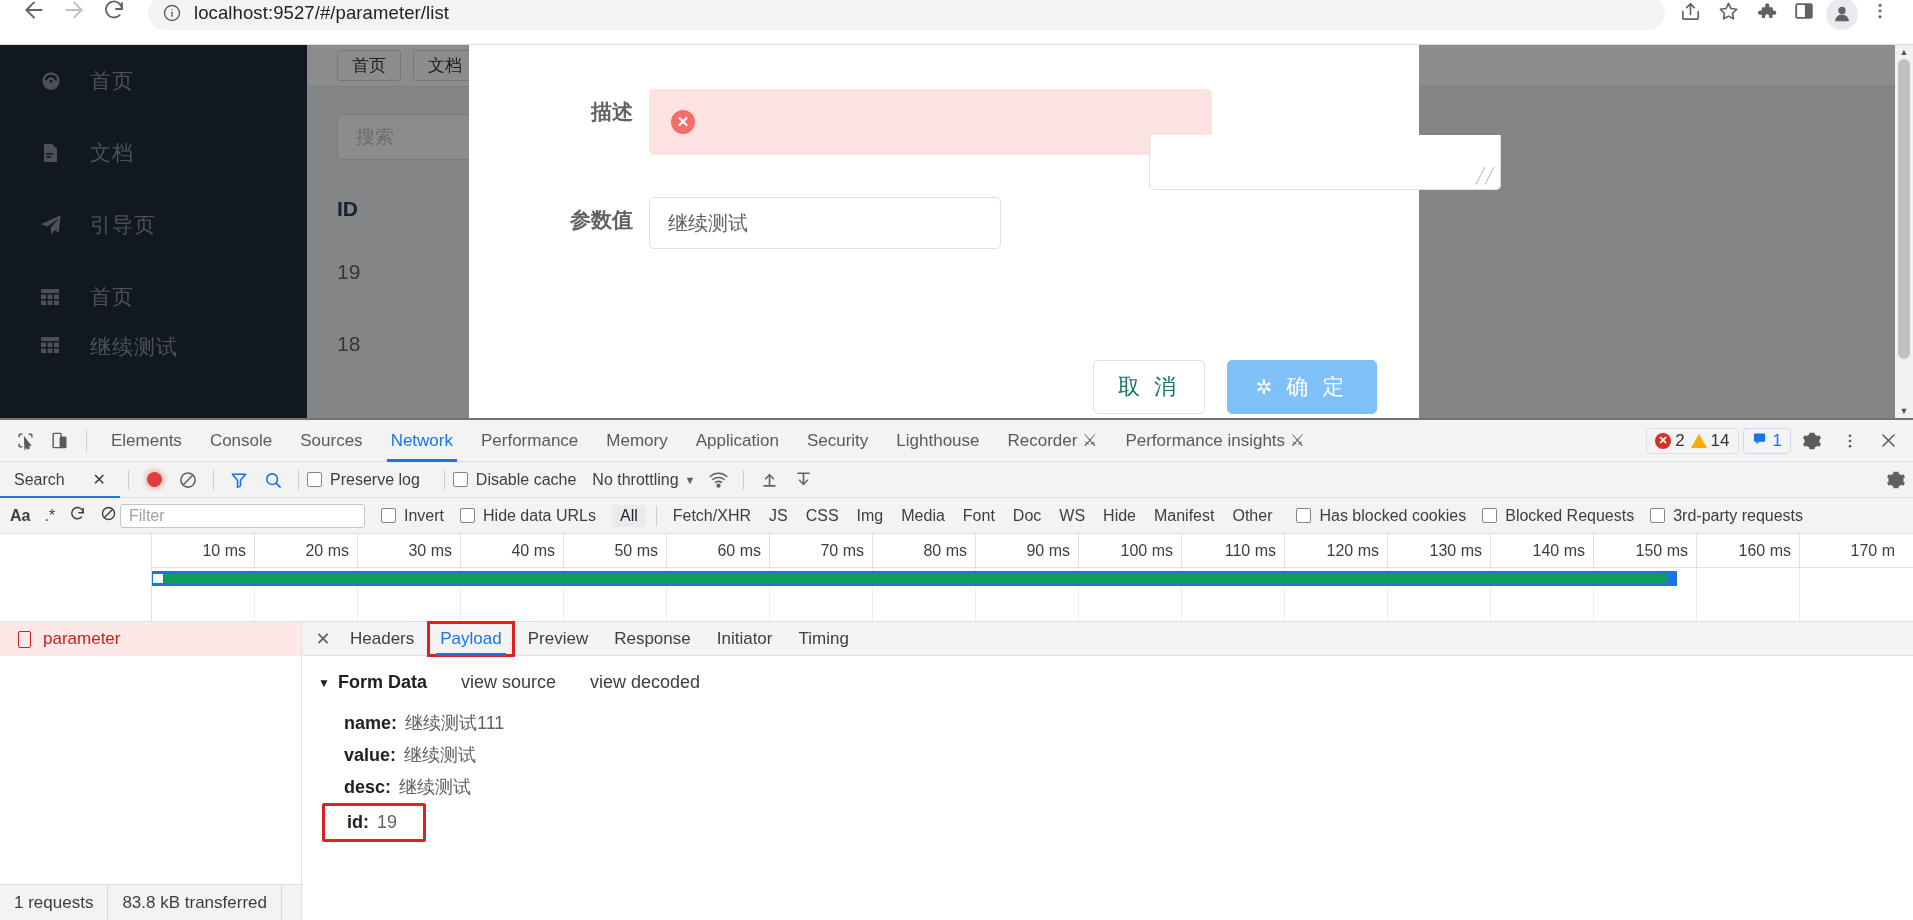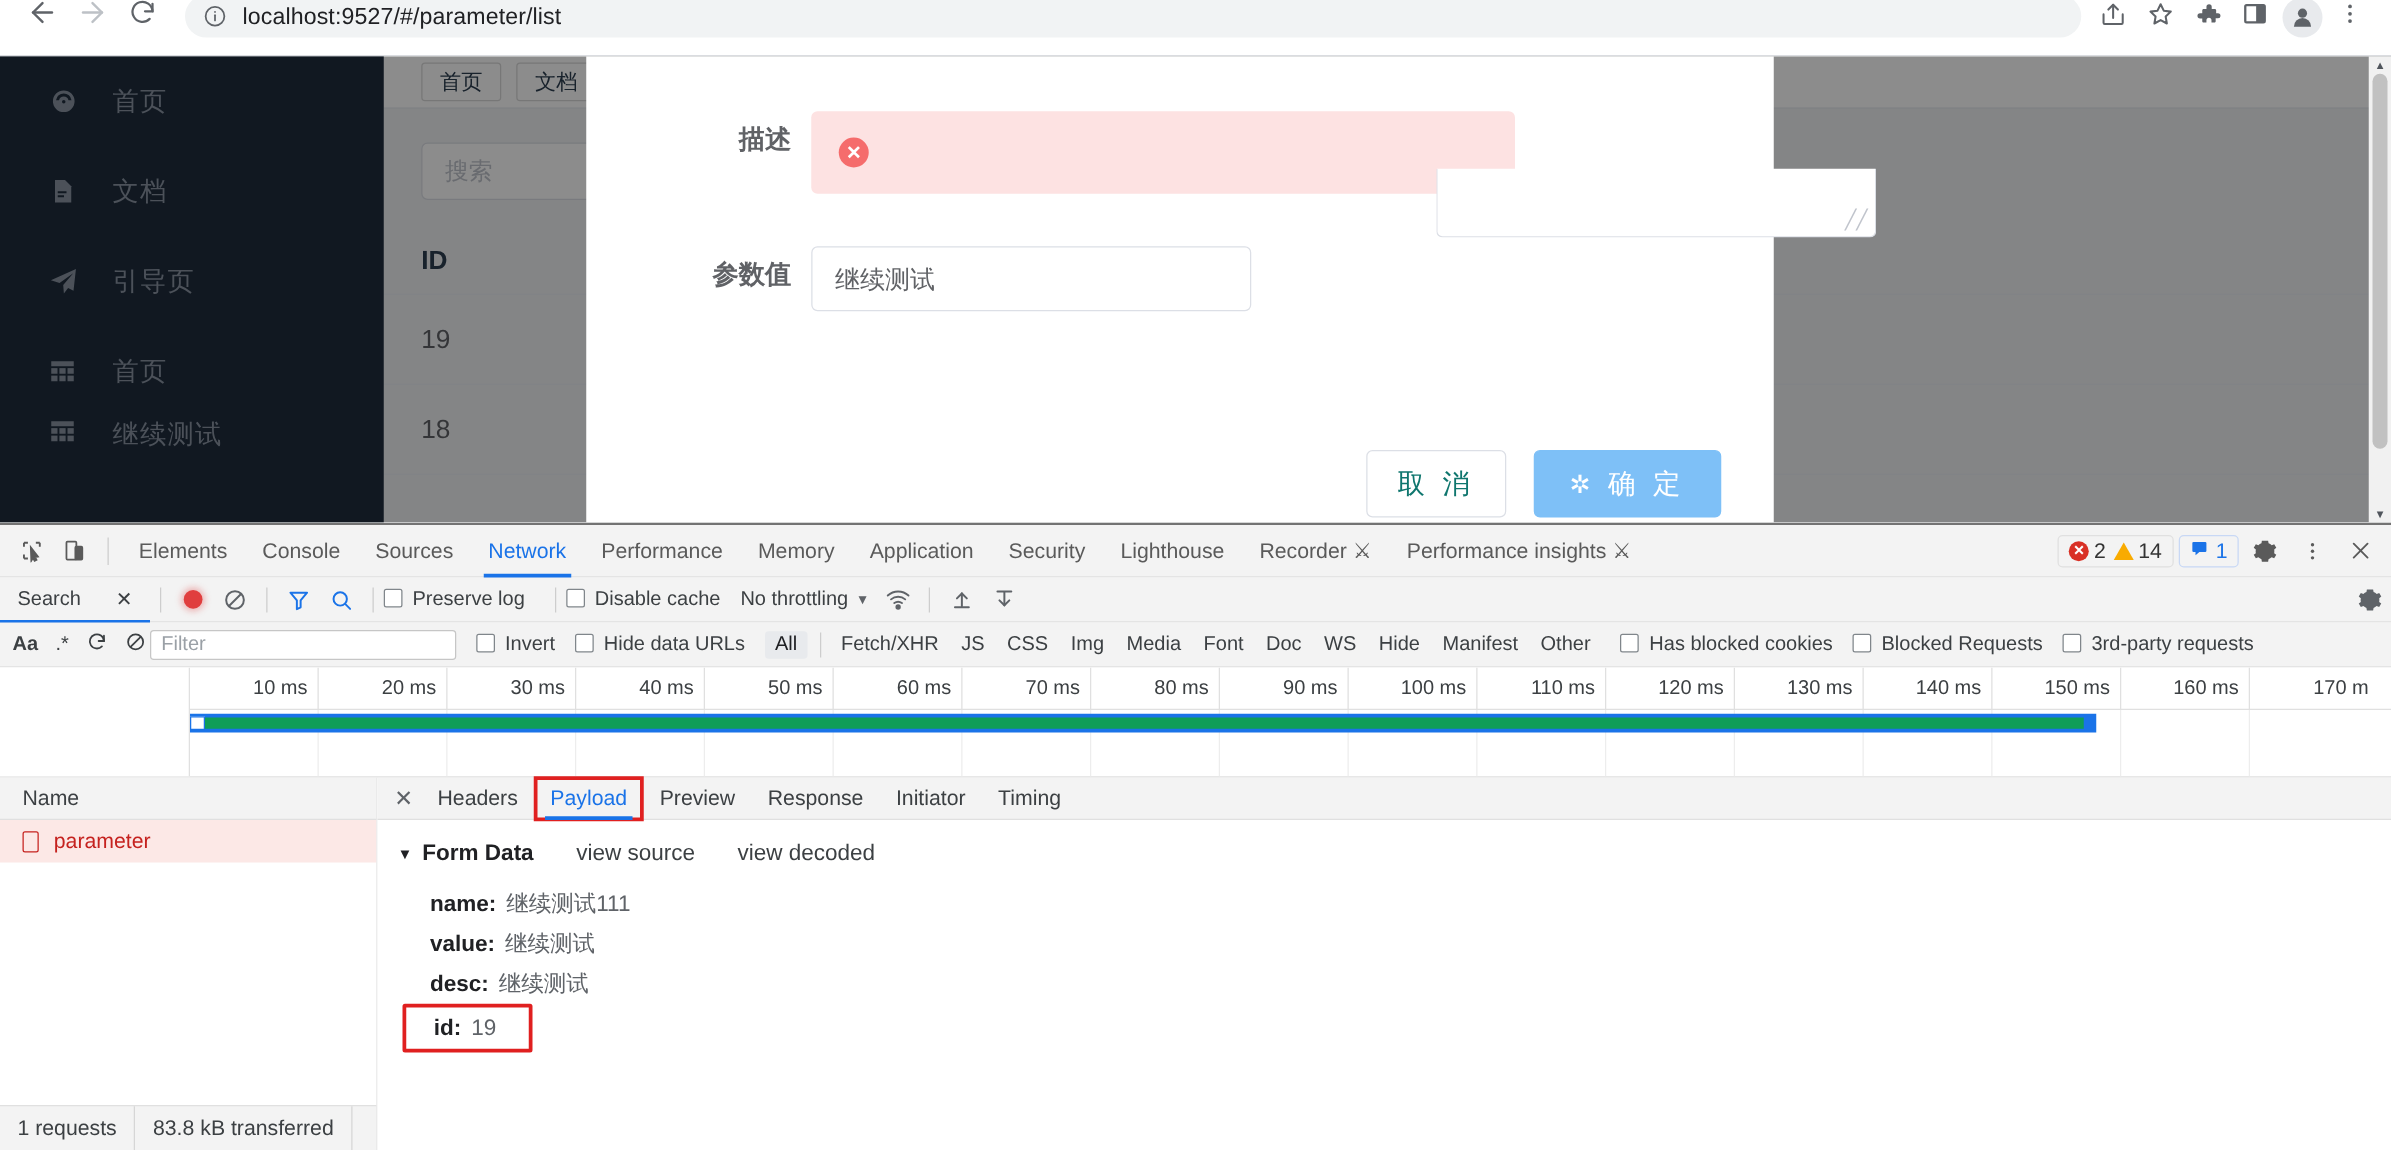--- a/index.html
+++ b/index.html
@@ -624,21 +624,20 @@
       <div class="gcol" style="left:1442px;width:103px"></div>
         <div class="gcol" style="left:1545px;width:103px"></div>
     </div>
     <div class="bar-blue" style="width:1525px"></div>
     <div class="bar-green" style="width:1505px"></div>
     <div class="bar-white"></div>
   </div>
 
   <div class="dt-body">
     <div class="req-pane">
-      <div class="req-head">Name</div>
       <div class="req-list">
         <div class="req-row">
           <span class="req-ico"></span>
           <span>parameter</span>
         </div>
       </div>
       <div class="req-foot">
         <span>1 requests</span>
         <span>83.8 kB transferred</span>
       </div>

